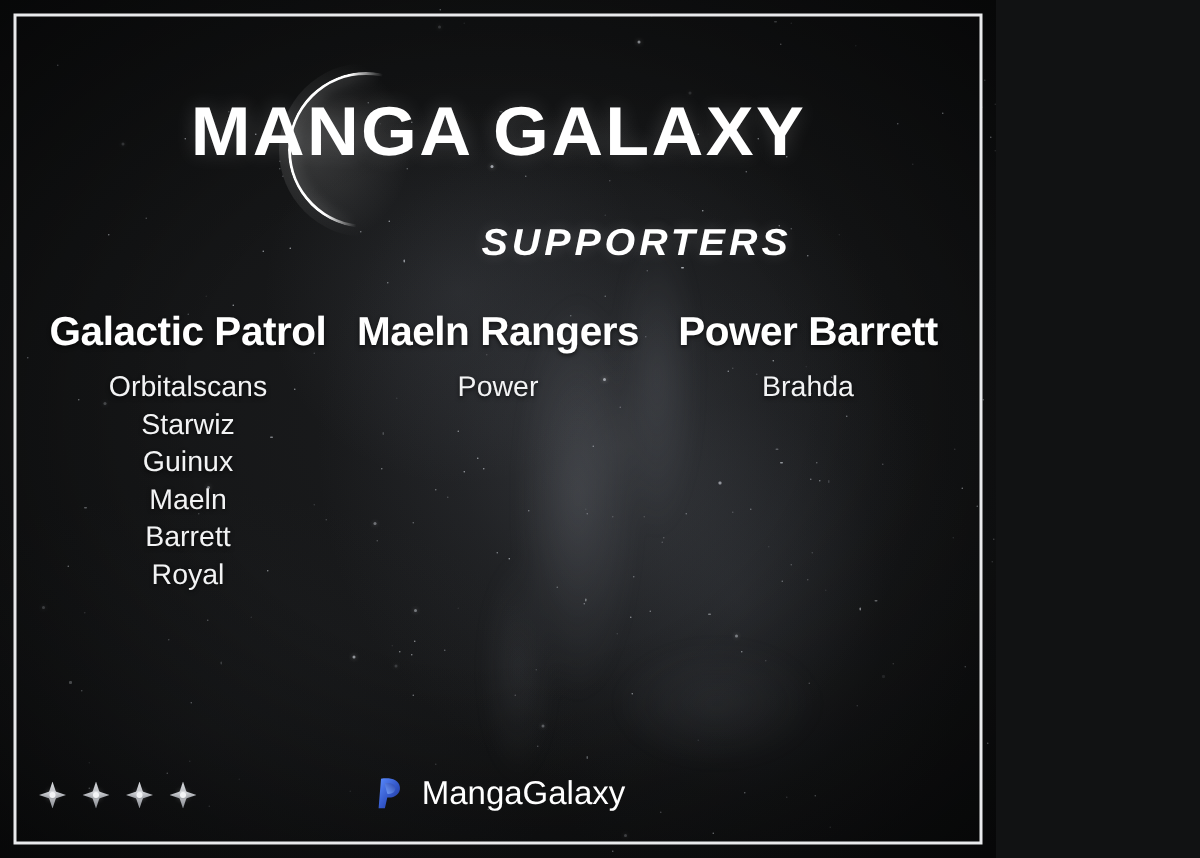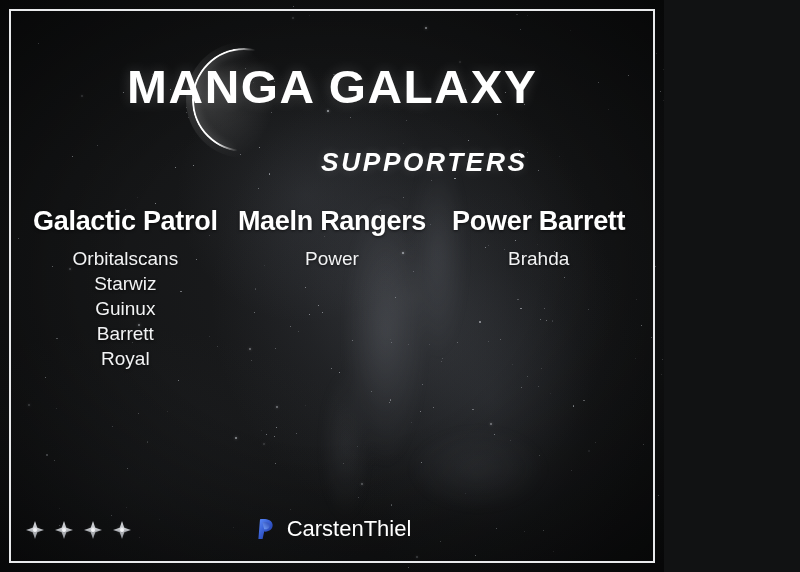--- a/index.html
+++ b/index.html
@@ -510,20 +510,21 @@
     </div>
   </div>
 
   <div class="tiers" id="tiers">
       <div class="tier">
         <div class="tier-title">Galactic Patrol</div>
         <ul class="tier-names">
           <li>Orbitalscans</li>
           <li>Starwiz</li>
           <li>Guinux</li>
+          <li>Maeln</li>
           <li>Barrett</li>
           <li>Royal</li>
         </ul>
       </div>
       <div class="tier">
         <div class="tier-title">Maeln Rangers</div>
         <ul class="tier-names">
           <li>Power</li>
         </ul>
       </div>
@@ -564,19 +565,19 @@
               </linearGradient>
               <linearGradient id="osg2" x1="0" y1="1" x2="1" y2="0">
                 <stop offset="0%" stop-color="#7aa7ff"></stop>
                 <stop offset="100%" stop-color="#2a46b0"></stop>
               </linearGradient>
             </defs>
             <path d="M7 3.2 C12.5 2.2 19 3.4 19.6 8.6 C20.2 13.6 15.4 16.1 11.2 15.6 L9.6 22.9 L5.4 22.9 L7 3.2 Z" fill="url(#osg)"></path>
             <path d="M9.4 6.2 C12.6 5.6 16.2 6.3 16.5 9.4 C16.8 12.4 13.6 13.6 11.2 13.2 Z" fill="url(#osg2)" opacity="0.95"></path>
           </svg>
         </div>
-        <span class="brand-name">CarstenThiel</span>
+        <span class="brand-name">MangaGalaxy</span>
       </div>
 
     </div>
   </div>
 
 </div>
 
 </body></html>

